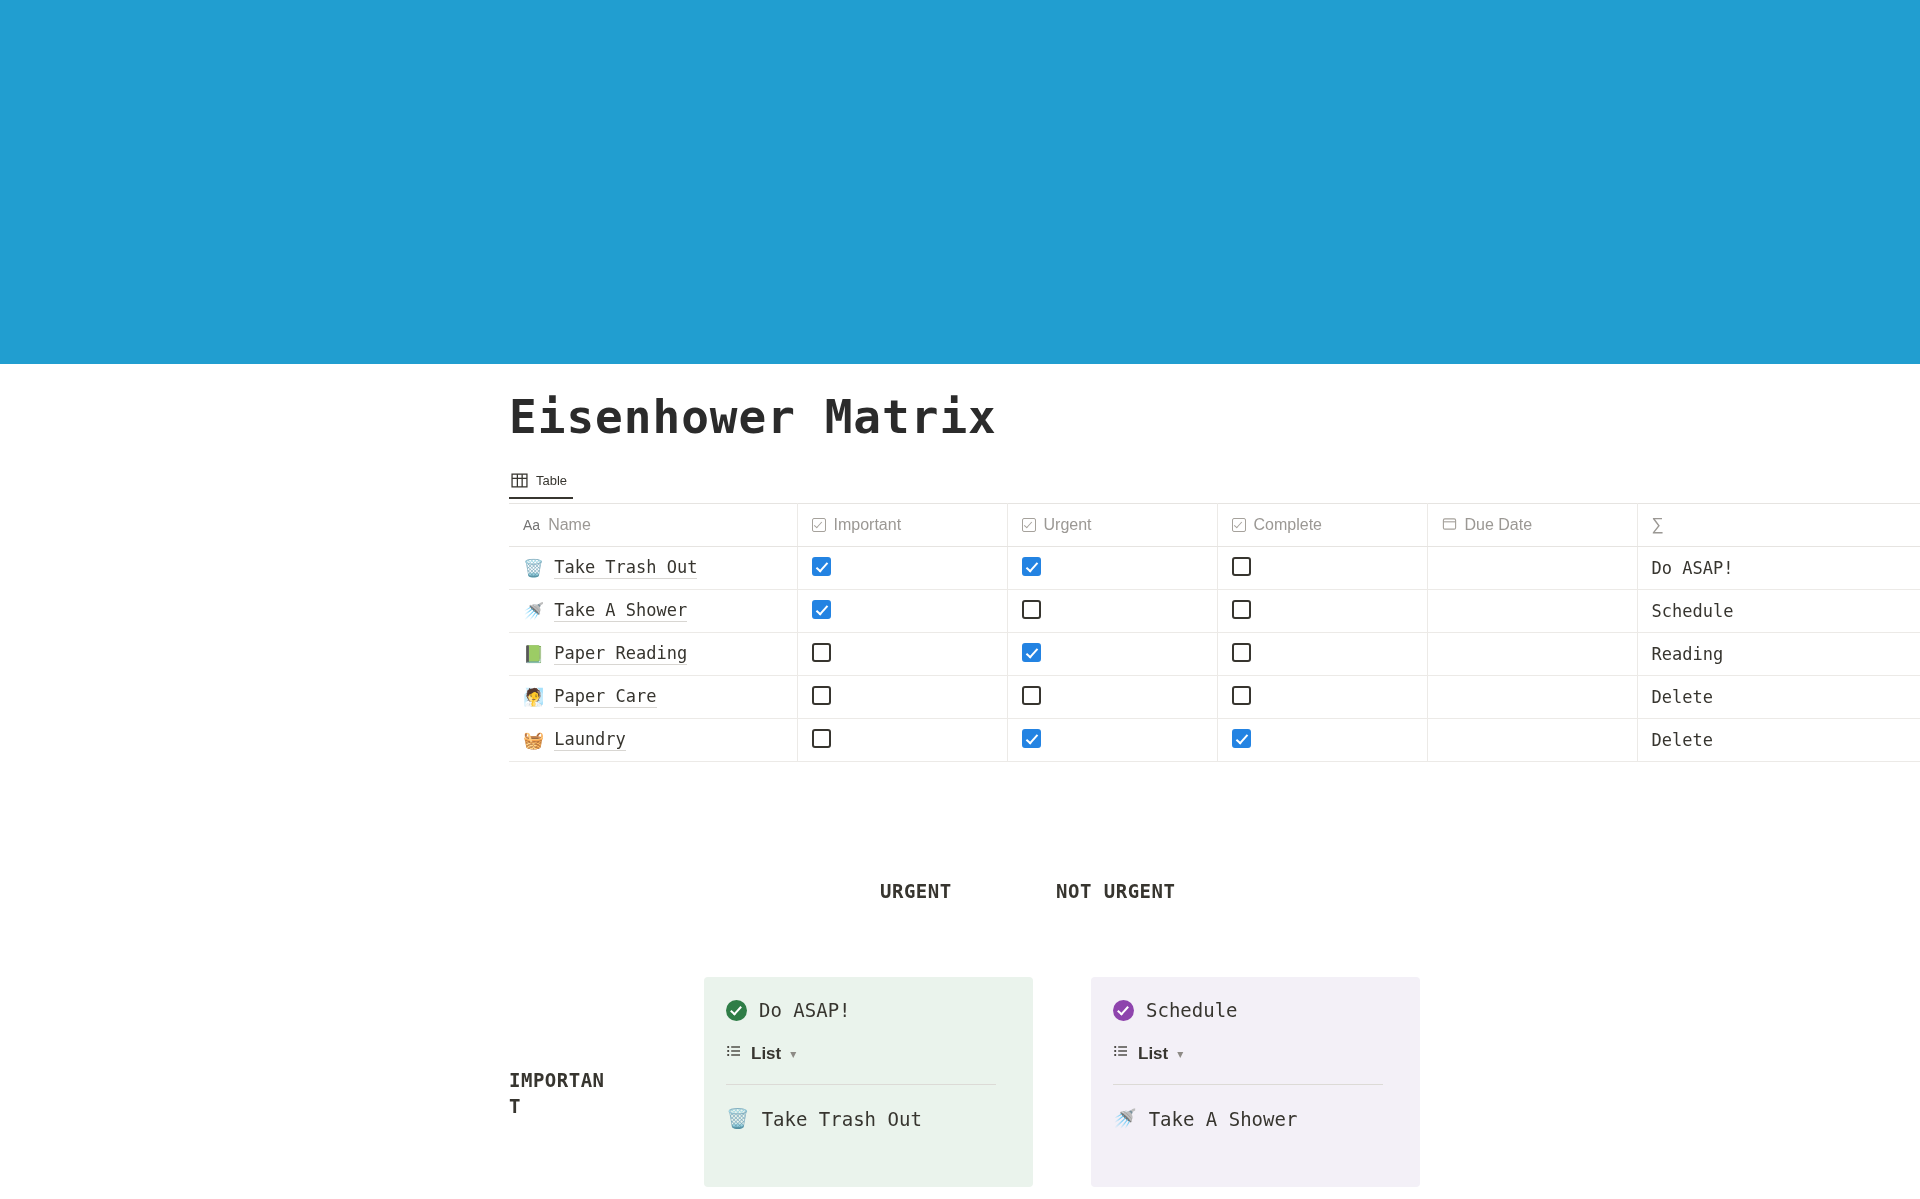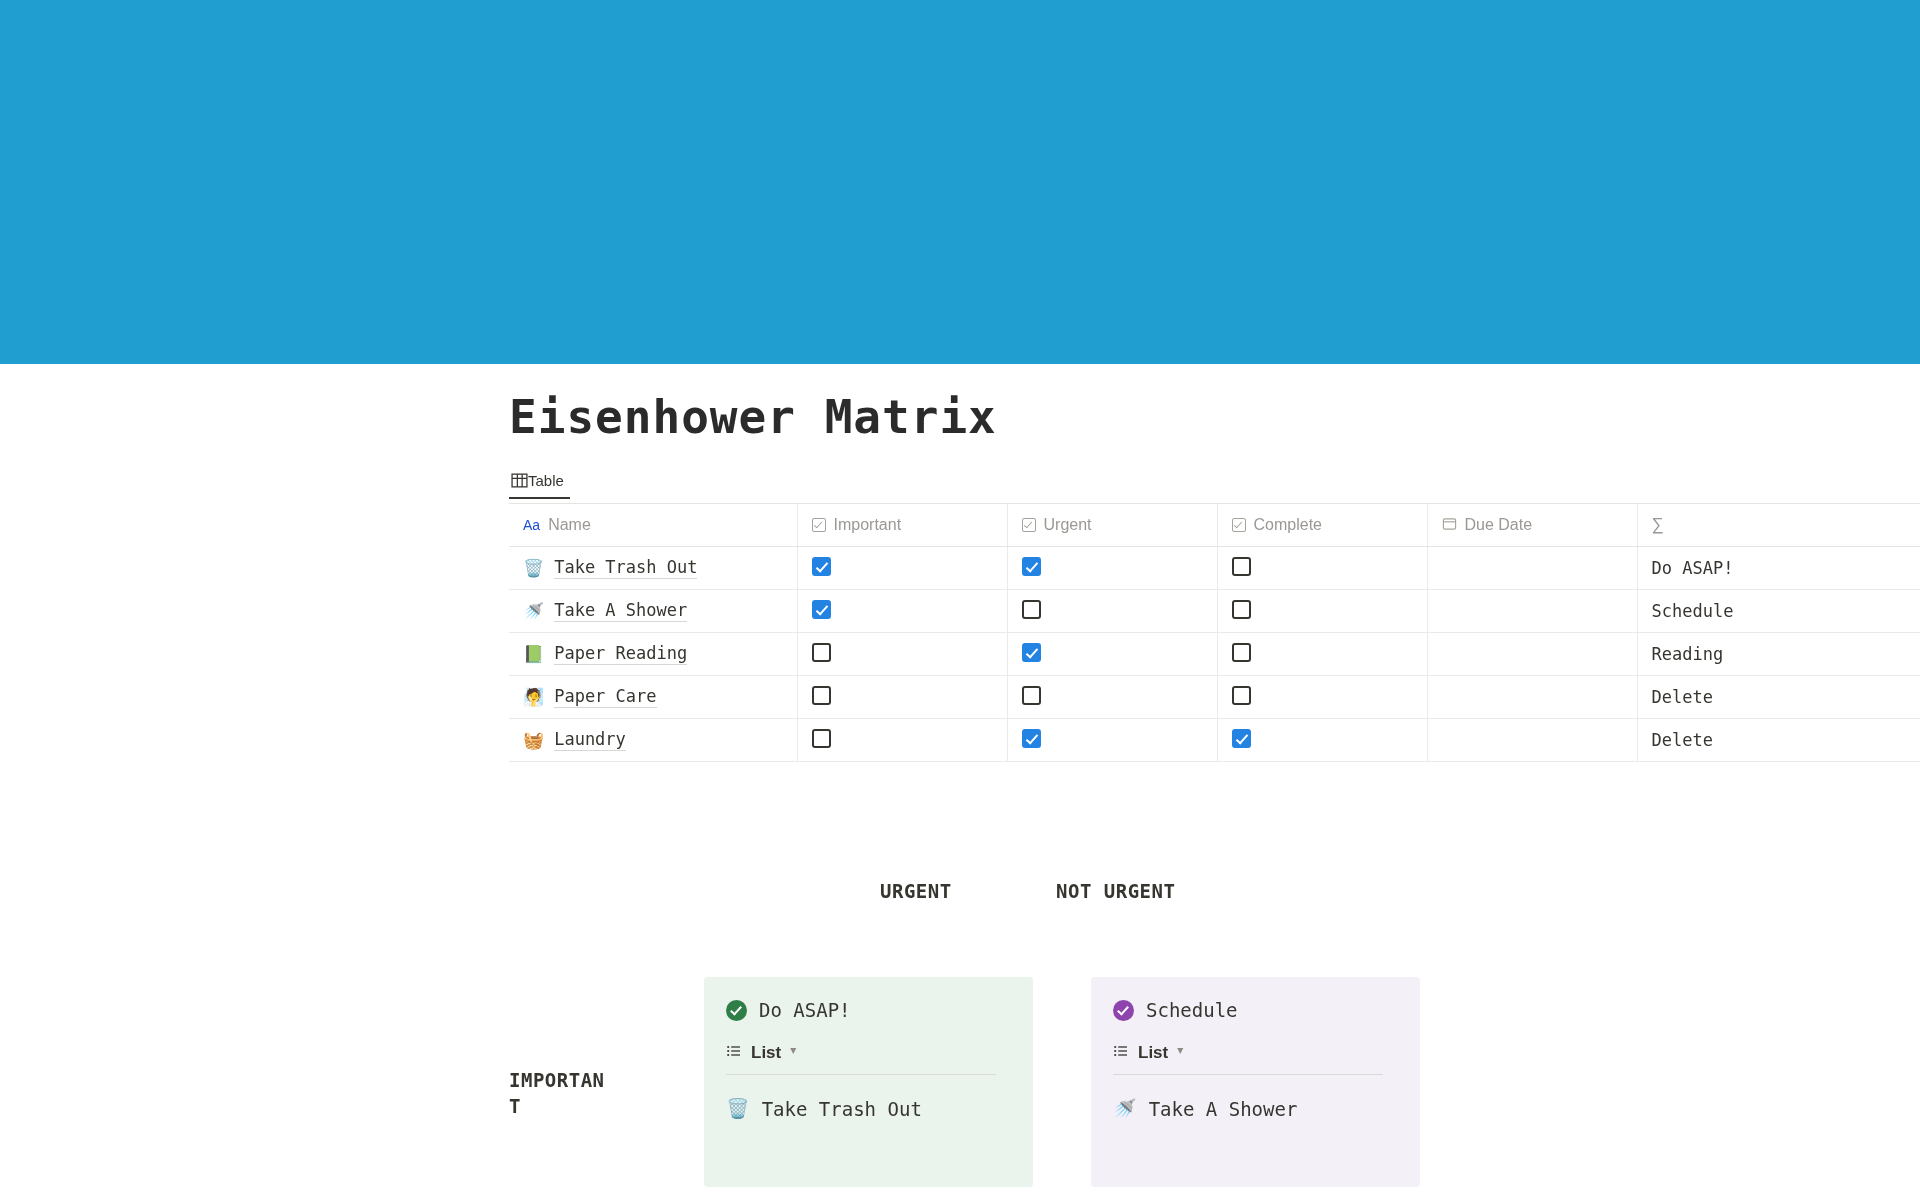--- a/index.html
+++ b/index.html
@@ -47,25 +47,26 @@
 
   
   .view-tabs {
     margin-top: 22px;
     display: flex;
     align-items: center;
     height: 36px;
   }
   .view-tab {
     display: flex;
-    align-items: flex-end;
+    align-items: center;
+    gap: 8px;
     padding: 0 6px 8px 2px;
     border-bottom: 2px solid #37352f;
     color: #37352f;
-    font-size: 15px;
+    font-size: 13px;
     font-family: "Liberation Sans", sans-serif;
     cursor: pointer;
   }
   .view-tab .tico { display: inline-flex; align-items: center; }
 
   
   .db-table {
     width: 1411px;
     border-top: 1px solid #e6e4e1;
     border-bottom: 1px solid #e6e4e1;
@@ -221,27 +222,27 @@
     left: 7px; top: 4px;
     width: 4px; height: 9px;
     border: solid #fff;
     border-width: 0 2px 2px 0;
     transform: rotate(42deg);
   }
 
   .sub-view {
     margin-top: 22px;
     display: flex;
-    align-items: flex-start;
+    align-items: center;
     gap: 9px;
     font-size: 17px;
     font-weight: bold;
     color: #37352f;
     font-family: "Liberation Sans", sans-serif;
-    padding-bottom: 10px;
+    padding-bottom: 20px;
     border-bottom: 1px solid #dcdad6;
     width: 270px;
     cursor: pointer;
   }
   .chev {
     font-size: 12px;
     color: #8d8a85;
     font-weight: normal;
   }
 
@@ -281,21 +282,21 @@
         </span>
         <span>Table</span>
       </div>
     </div>
 
     <table class="db-table">
       <thead>
         <tr>
           <th class="col-name">
             <span class="th-inner">
-              <span style="color:#1d4ed8;font-size:14px;font-family:'Liberation Sans',sans-serif;">Aa</span>
+              <span style="color:#737373;font-size:14px;font-family:'Liberation Sans',sans-serif;">Aa</span>
               <span>Name</span>
             </span>
           </th>
           <th class="col-check">
             <span class="th-inner">
               <span class="hdr-cb"></span>
               <span>Important</span>
             </span>
           </th>
           <th class="col-check">

